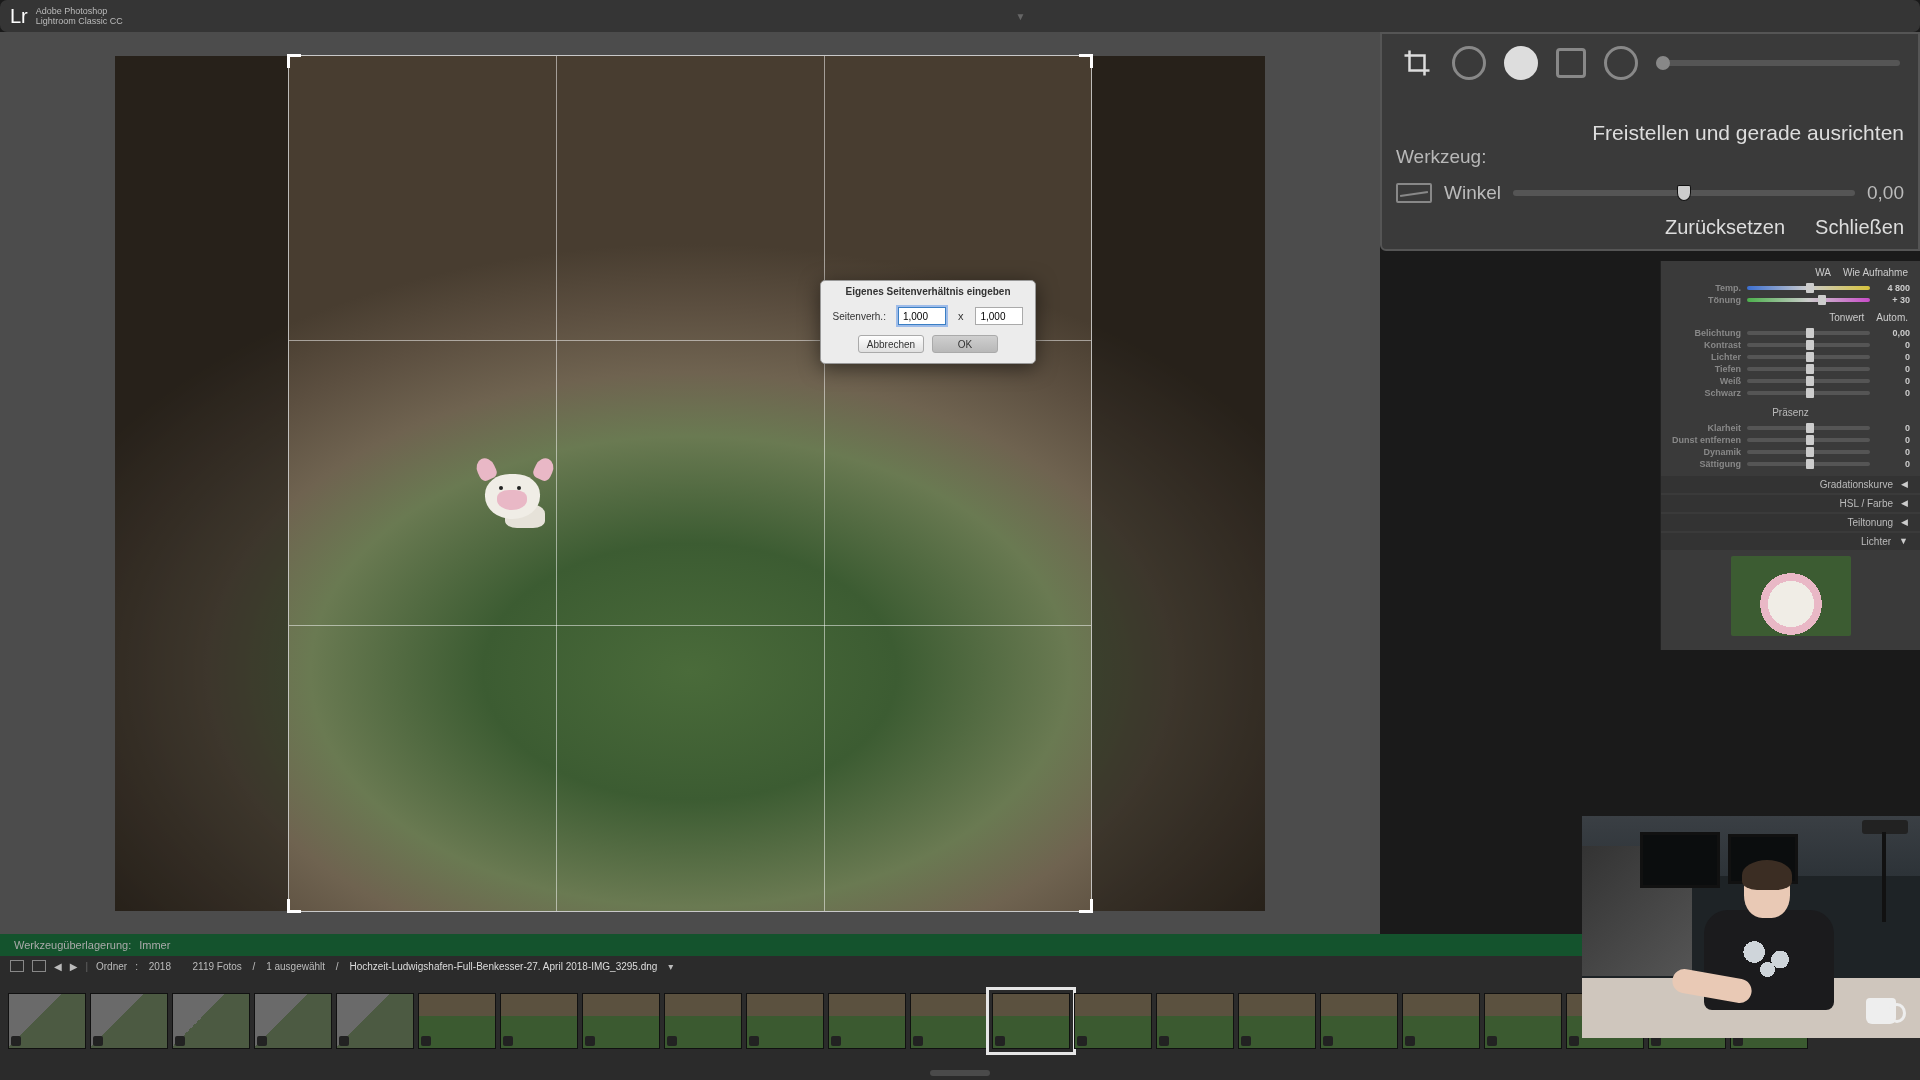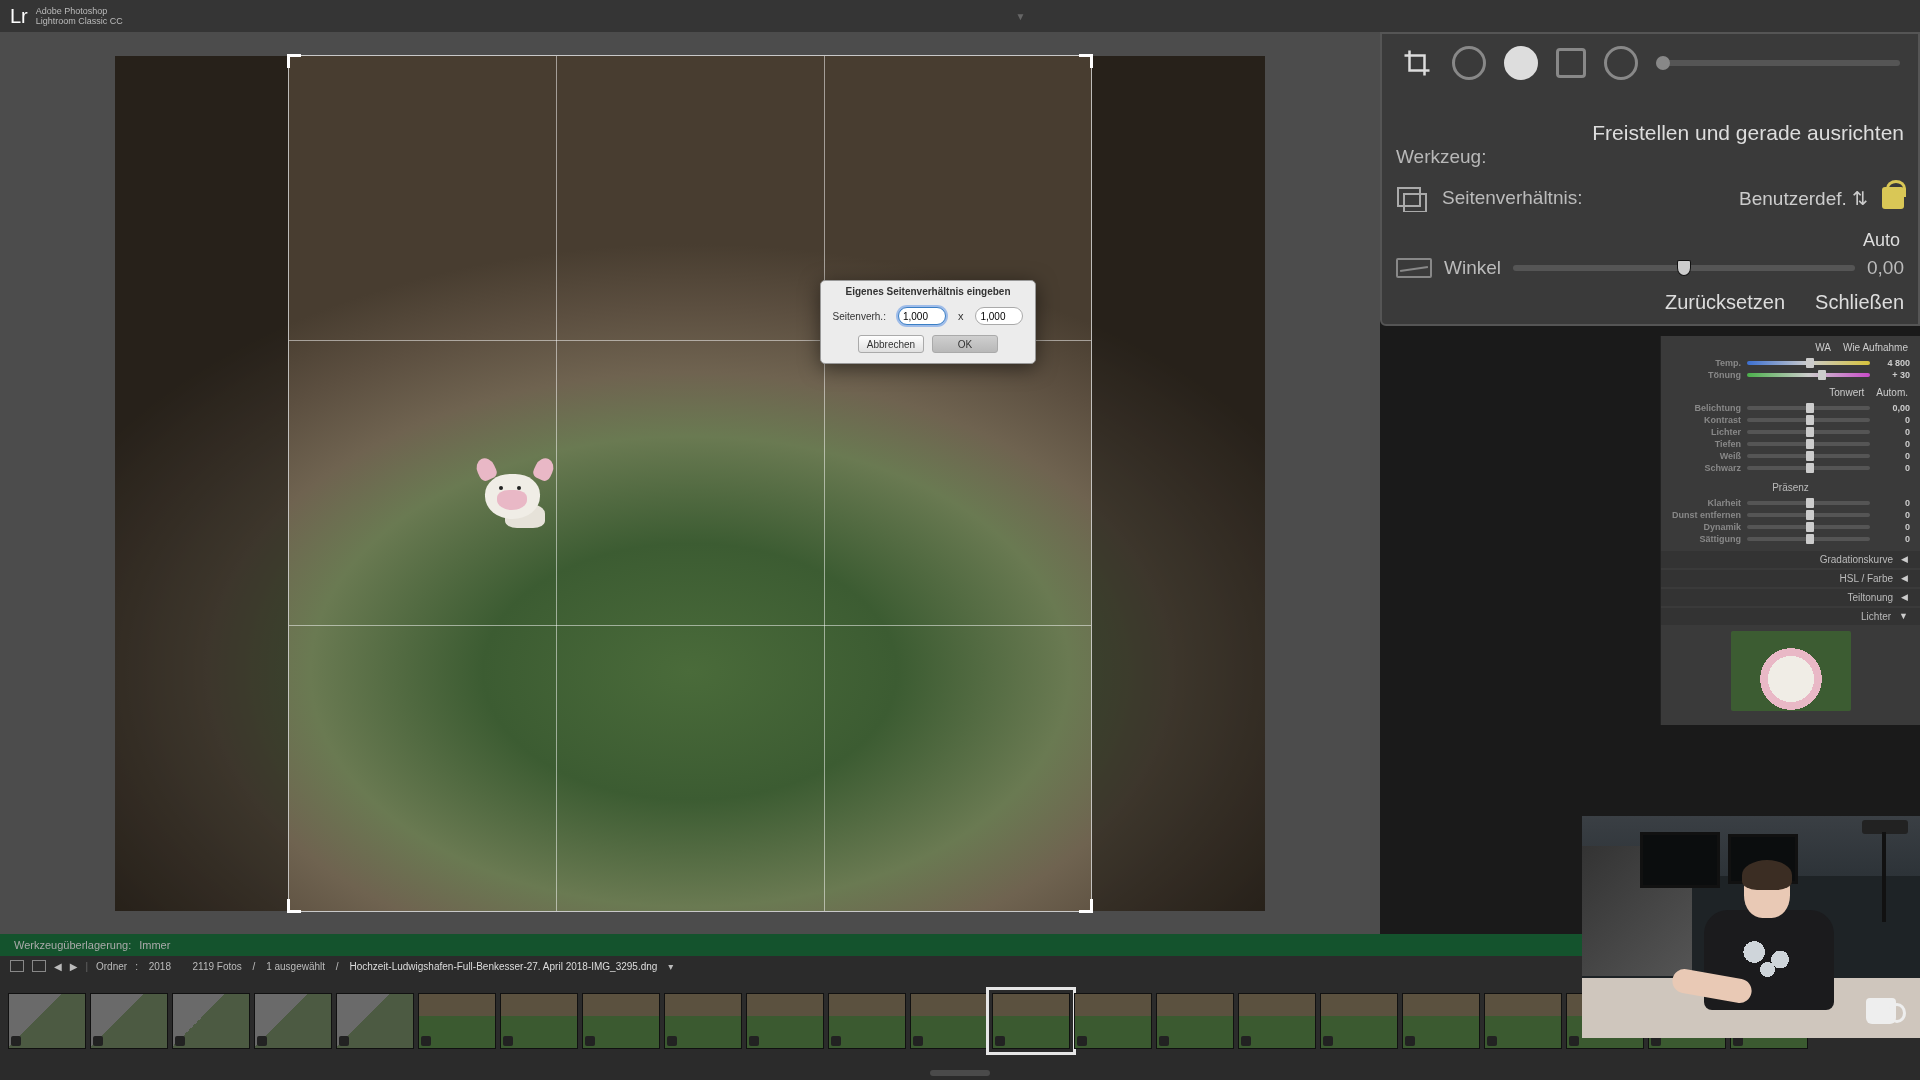--- a/index.html
+++ b/index.html
@@ -1,20 +1,20 @@
 <!DOCTYPE html>
 <html><head>
 <meta charset="utf-8">
 <style>
 *{margin:0;padding:0;box-sizing:border-box;font-family:"Segoe UI","Helvetica Neue",Arial,sans-serif;user-select:none;}
 html,body{width:1920px;height:1080px;background:#1a1a1a;overflow:hidden;color:#ccc;}
 .app{position:relative;width:100%;height:100%;display:flex;flex-direction:column;}
 
 
-.topbar{height:32px;background:#353535;display:flex;align-items:center;padding:0 10px;gap:8px;}
+.topbar{height:32px;background:#353535;display:flex;align-items:center;padding:0 10px;gap:8px;border-radius:7px;}
 .logo{font-size:20px;font-weight:200;color:#fff;}
 .logo-sub{font-size:9px;line-height:10px;color:#bbb;}
 .logo-sub span{display:block;}
 .top-center{flex:1;display:flex;justify-content:center;}
 .top-arrow{color:#666;font-size:10px;}
 
 
 .main-row{display:flex;flex:1;min-height:0;}
 
 
@@ -41,21 +41,21 @@
 .sheep .face{position:absolute;left:22px;top:34px;width:30px;height:20px;background:#e9b8c6;border-radius:40% 40% 50% 50%;}
 .sheep .eye{position:absolute;width:4px;height:4px;background:#222;border-radius:50%;}
 .sheep .eL{left:24px;top:30px;} .sheep .eR{left:42px;top:30px;}
 .sheep .body{position:absolute;left:30px;top:48px;width:40px;height:24px;background:#e6e2d9;border-radius:40% 40% 30% 30%;}
 
 
 .dialog{position:absolute;left:820px;top:248px;width:216px;background:#ececec;border:1px solid #999;border-radius:5px;box-shadow:0 4px 20px rgba(0,0,0,0.5);font-size:11px;color:#333;}
 .dialog-title{text-align:center;font-weight:bold;padding:5px 0 4px;font-size:10px;}
 .dialog-body{padding:6px 12px 4px;display:flex;align-items:center;gap:12px;justify-content:center;}
 .dialog-body label{font-size:10px;}
-.dialog-body input{width:48px;height:18px;font-size:10px;padding:1px 4px;border:1px solid #aaa;border-radius:9px;text-align:left;}
+.dialog-body input{width:48px;height:18px;font-size:10px;padding:1px 4px;border:1px solid #aaa;border-radius:0;text-align:left;}
 .dialog-body input.focus{border-color:#3b7fc4;box-shadow:0 0 0 2px rgba(80,140,230,0.5);}
 .dialog-actions{display:flex;gap:8px;justify-content:center;padding:6px 0 10px;}
 .dbtn{width:66px;height:18px;font-size:10px;border:1px solid #aaa;border-radius:3px;background:linear-gradient(#fefefe,#e0e0e0);display:flex;align-items:center;justify-content:center;}
 .dbtn.ok{background:linear-gradient(#cfcfcf,#b8b8b8);}
 
 
 .right-col{display:flex;flex-direction:column;}
 .tool-panel{width:540px;background:#3a3a3a;border:2px solid #555;border-radius:0 0 0 6px;padding:8px 12px 8px;color:#b8b8b8;}
 .tool-icons{display:flex;gap:18px;align-items:center;padding:4px 6px 10px;}
 .ti{width:34px;height:34px;border-radius:50%;display:flex;align-items:center;justify-content:center;font-size:20px;color:#888;}
@@ -205,33 +205,20 @@
           <div class="ti circle sel"></div>
           <div class="ti rect"></div>
           <div class="ti circle"></div>
           <div class="ti-slider"></div>
         </div>
         <div class="tool-row">
           <span class="label-main">Werkzeug:</span>
           <span class="grow"></span>
           <span class="tool-title">Freistellen und gerade ausrichten</span>
         </div>
-        <div class="tool-row">
-          <span class="aspect-icon">
-            <svg width="32" height="28" viewBox="0 0 32 28">
-                <rect x="2" y="4" width="22" height="18" fill="none" stroke="#aaa" stroke-width="2"></rect>
-                <rect x="8" y="10" width="22" height="18" fill="none" stroke="#aaa" stroke-width="2"></rect>
-              </svg>
-          </span>
-          <span class="tool-small">Seitenverhältnis:</span>
-          <span class="grow"></span>
-          <span class="aspect-dd tool-small"><span>Benutzerdef.</span> <span>⇅</span></span>
-          <span class="lock"></span>
-        </div>
-        <div class="auto">Auto</div>
         <div class="angle-row">
           <span class="angle-icon"></span>
           <span class="tool-small">Winkel</span>
           <div class="angle-slider">
               <div class="thumb"></div>
             </div>
           <span class="tool-small">0,00</span>
         </div>
         <div class="panel-footer">
           <span>Zurücksetzen</span>

